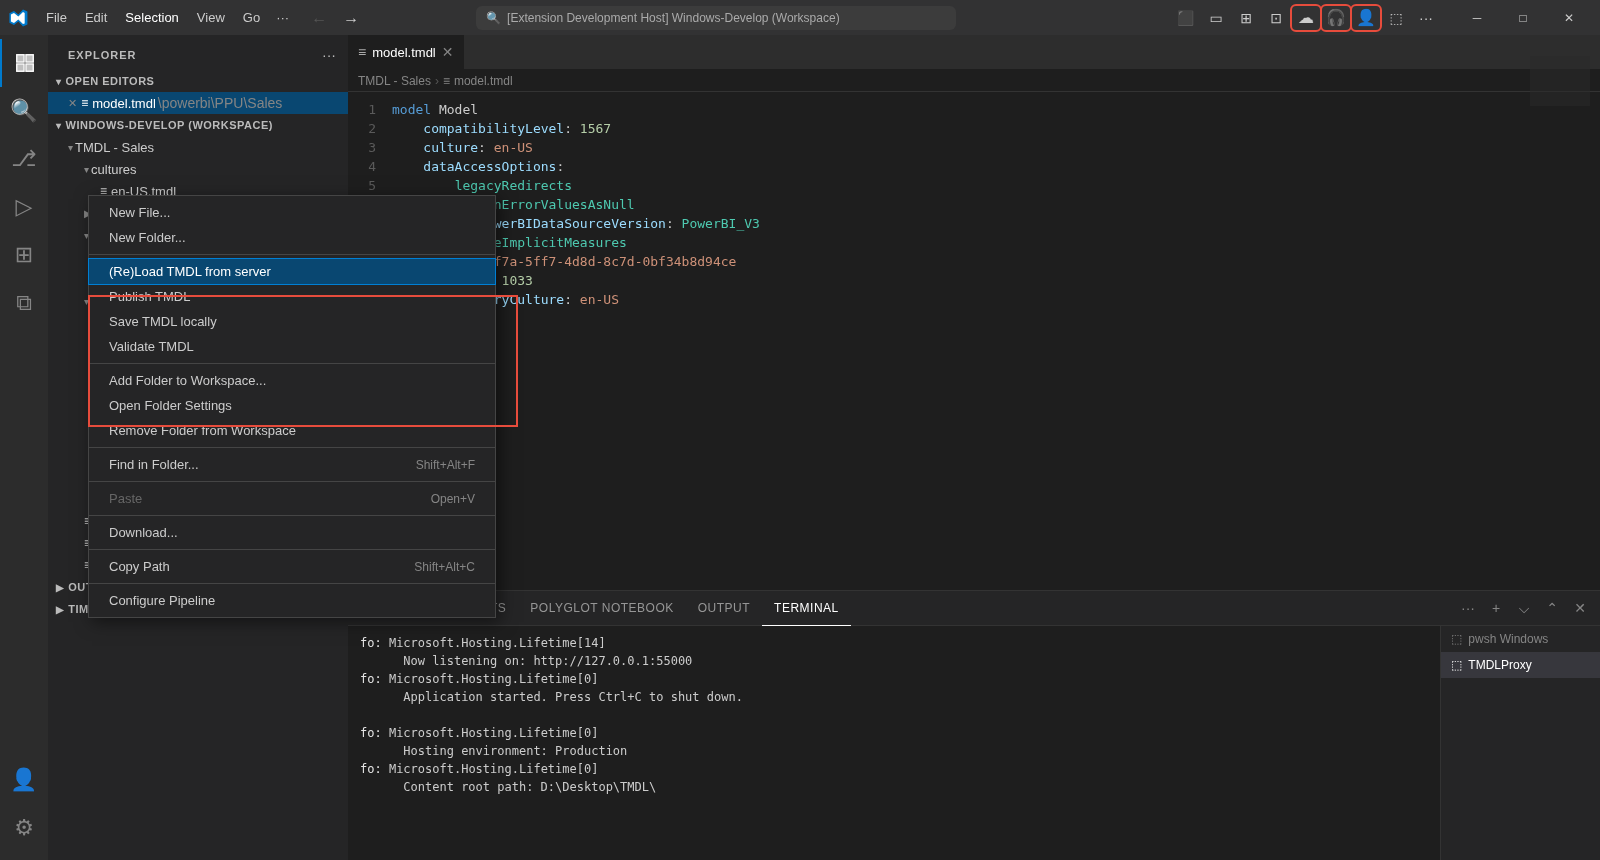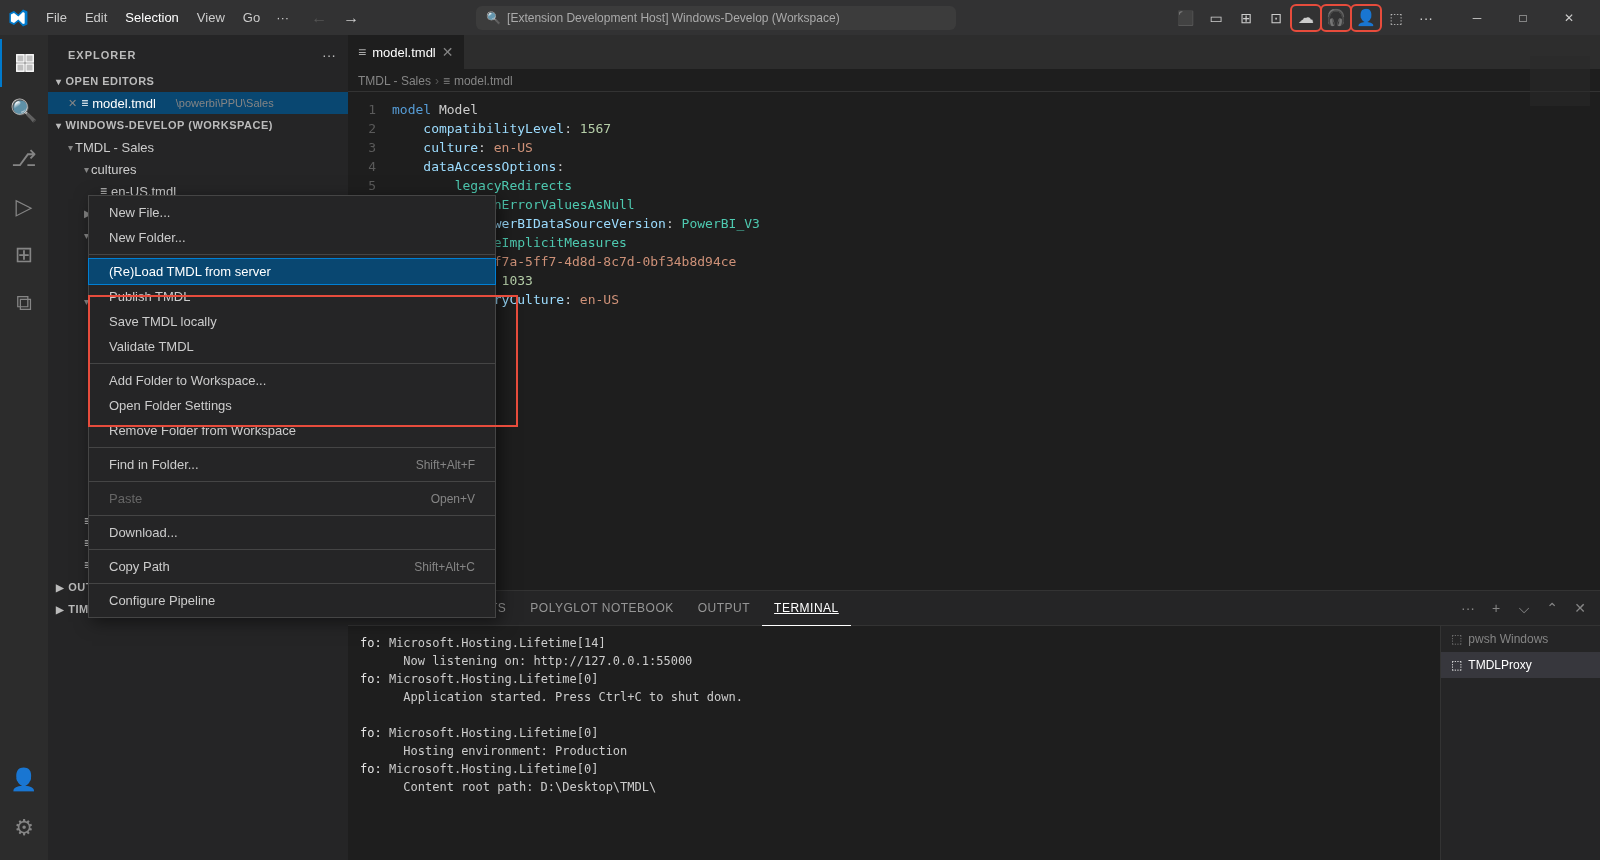--- a/index.html
+++ b/index.html
@@ -362,21 +362,20 @@
       align-items: center;
       color: #969696;
       font-size: 12px;
       cursor: pointer;
       text-transform: uppercase;
       letter-spacing: 0.5px;
     }
     .panel-tab.active {
       color: #fff;
       border-bottom: 1px solid #fff;
-      text-decoration: underline;
     }
     .panel-tab-actions {
       margin-left: auto;
       display: flex;
       align-items: center;
       gap: 4px;
       padding-right: 8px;
     }
     .panel-tab-btn {
       width: 24px;
@@ -549,21 +548,21 @@
     <div class="sidebar-content">
 
       <div class="section-header">
         <span class="arrow">▾</span>
         <span>OPEN EDITORS</span>
       </div>
       <div class="tree-item selected indent-1">
         <span class="close-icon">✕</span>
         <span class="file-icon">≡</span>
         <span>model.tmdl</span>
-        <span style="color:#858585;font-size:11px;margin-left:20px;">\powerbi\PPU\Sales</span>
+        <span style="color:#858585;font-size:14px;margin-left:2px;">\powerbi\PPU\Sales</span>
       </div>
 
       <div class="section-header">
         <span class="arrow">▾</span>
         <span>WINDOWS-DEVELOP (WORKSPACE)</span>
       </div>
 
       <div class="tree-item indent-1">
         <span class="arrow">▾</span>
         <span>TMDL - Sales</span>

